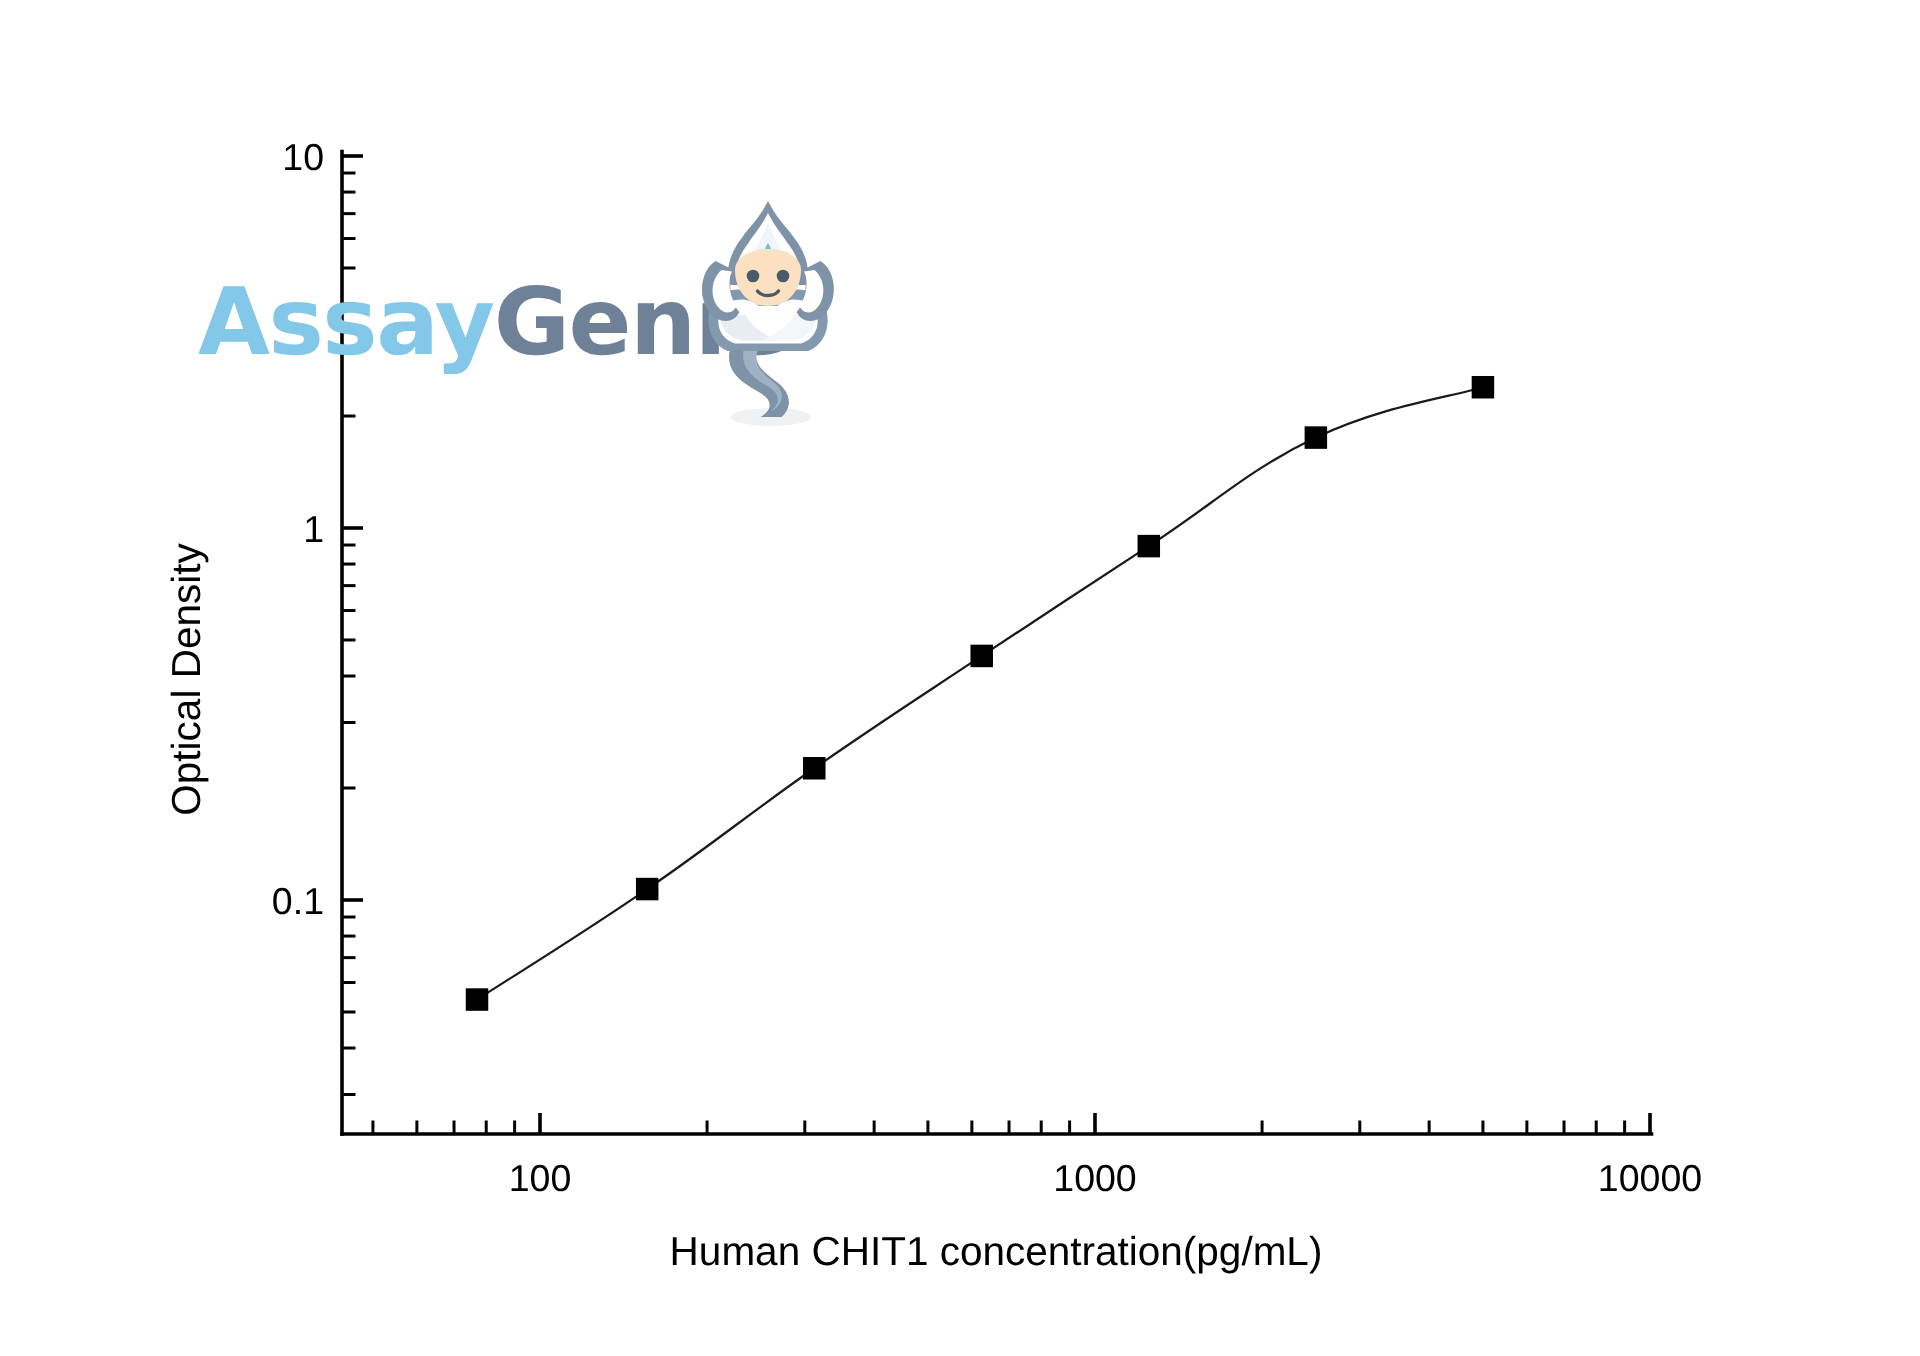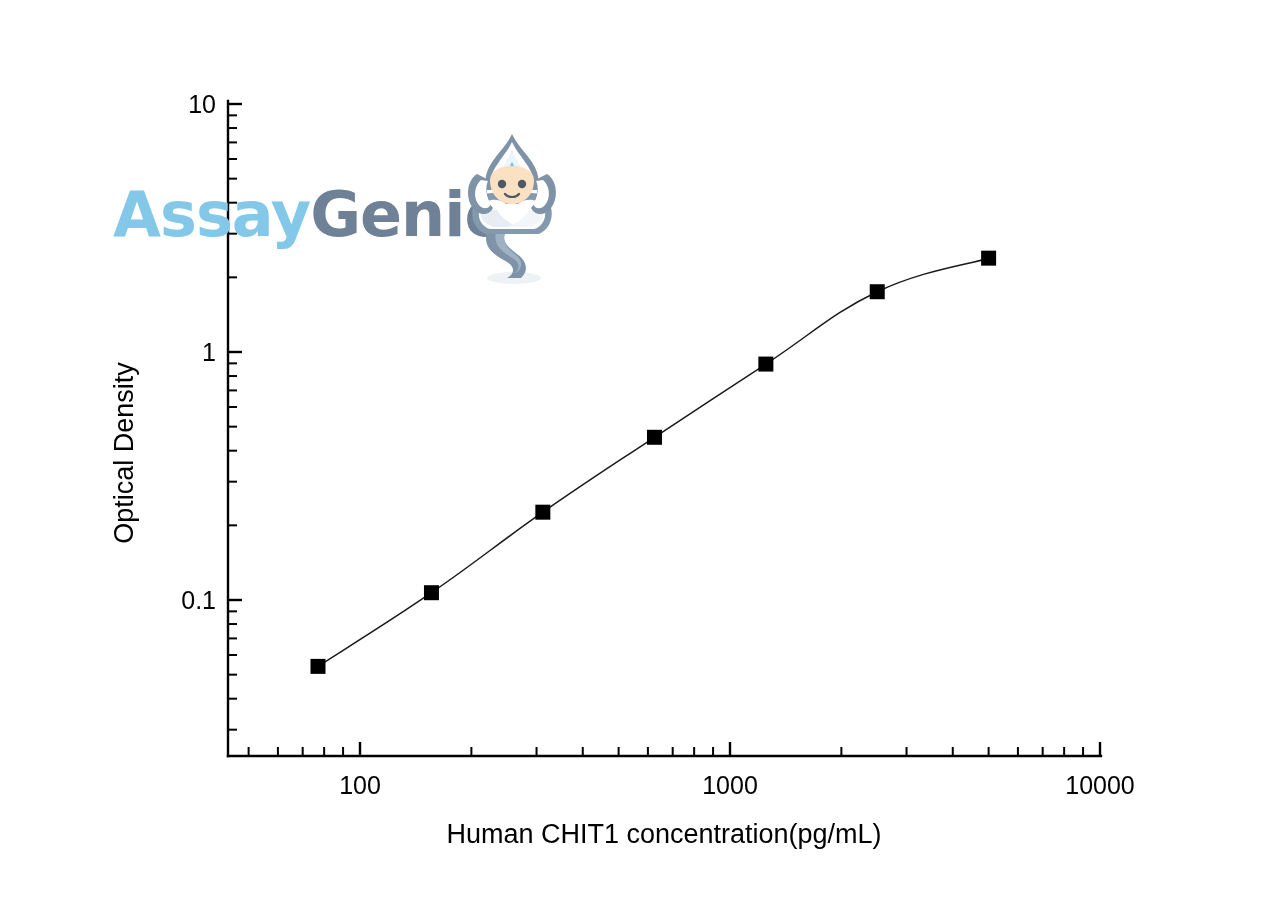--- a/index.html
+++ b/index.html
@@ -39,21 +39,21 @@
   }
   #logo .wordmark{
     position:absolute;left:0;top:56px;
     font-family:"DejaVu Sans", sans-serif;
     font-size:62px;
     font-weight:700;
     letter-spacing:-1px;
     white-space:nowrap;
     line-height:1;
   }
-  #logo .assay{color:#83C8E8;}
+  #logo .assay{color:#83C8E8;margin-left:19px;}
   #logo .genie{color:#6E8196;}
   #logo .mascot{position:absolute;left:344px;top:0px;width:110px;height:160px;}
 </style>
 </head>
 <body>
 
 <div id="chart-root">
 
   <svg id="plot" viewBox="0 0 1280 904" xmlns="http://www.w3.org/2000/svg">
 

